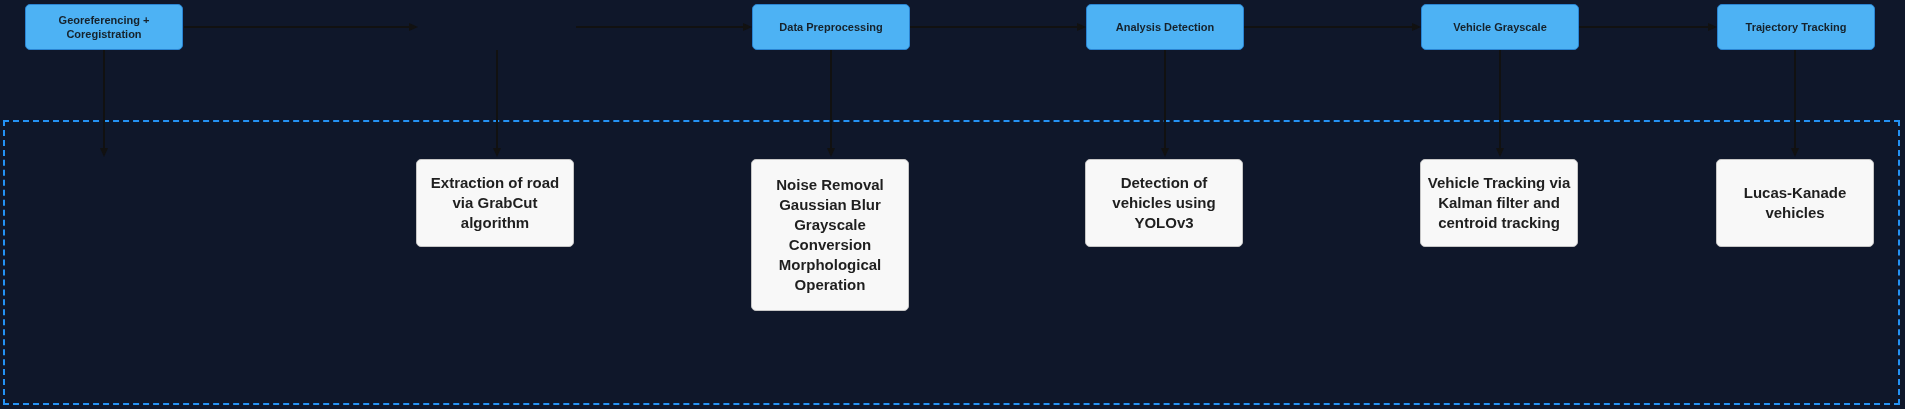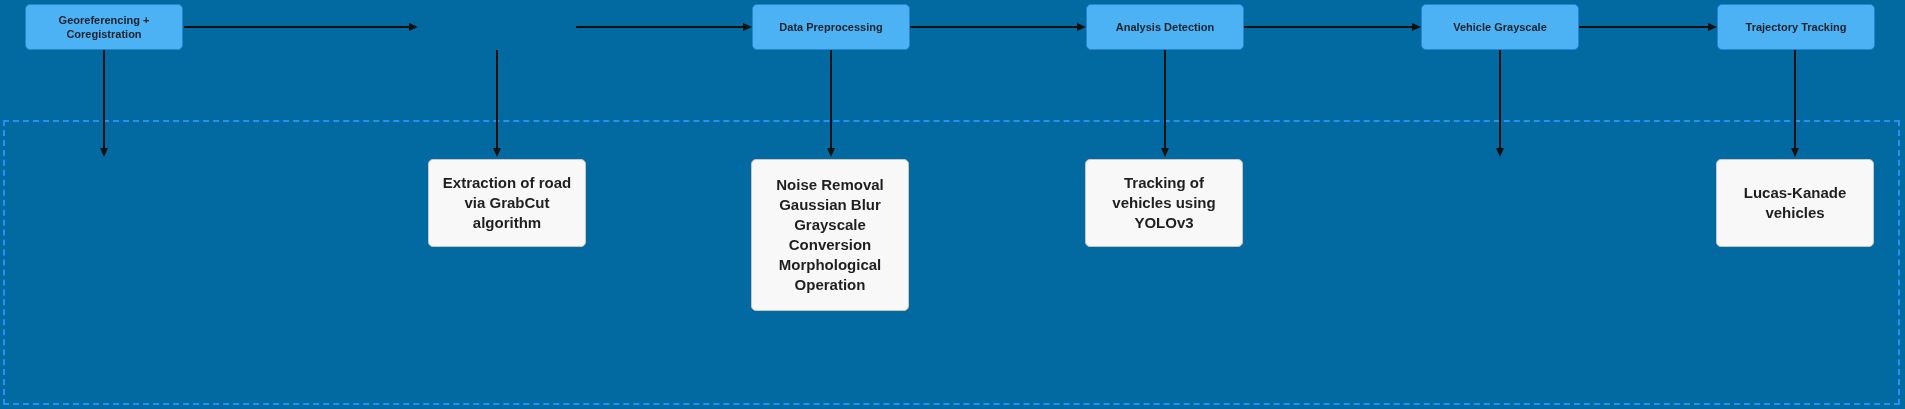--- a/index.html
+++ b/index.html
@@ -1,20 +1,20 @@
 <!DOCTYPE html>
 <html><head>
 <meta charset="utf-8">
 <style>
   html, body { margin: 0; padding: 0; background: #ffffff; }
   #canvas {
     position: relative;
     width: 1905px;
     height: 409px;
-    background: #0369a1;
+    background: #0f172a;
     font-family: "Liberation Sans", sans-serif;
     overflow: hidden;
   }
   
   .dashed-region {
     position: absolute;
     left: 3px; top: 120px;
     width: 1893px; height: 281px;
     border: 2px dashed #2492f4;
     background: transparent;
@@ -95,44 +95,47 @@
 
 <div id="canvas">
 
   <div class="dashed-region"></div>
 
   <div class="stage-box" style="left:25px">Georeferencing +
 Coregistration</div>
   <div class="v-line" style="left:103px"></div>
   <div class="v-head" style="left:99.5px"></div>
 
-  <div class="detail-box" style="left:428px">Extraction of road
+  <div class="detail-box" style="left:416px">Extraction of road
 via GrabCut
 algorithm</div>
   <div class="v-line" style="left:496px"></div>
   <div class="v-head" style="left:492.5px"></div>
 
   <div class="stage-box" style="left:752px">Data Preprocessing</div>
   <div class="detail-box tall" style="left:751px">Noise Removal
 Gaussian Blur
 Grayscale
 Conversion
 Morphological
 Operation</div>
   <div class="v-line" style="left:830px"></div>
   <div class="v-head" style="left:826.5px"></div>
 
   <div class="stage-box" style="left:1086px">Analysis Detection</div>
-  <div class="detail-box" style="left:1085px">Tracking of
+  <div class="detail-box" style="left:1085px">Detection of
 vehicles using
 YOLOv3</div>
   <div class="v-line" style="left:1164px"></div>
   <div class="v-head" style="left:1160.5px"></div>
 
   <div class="stage-box" style="left:1421px">Vehicle Grayscale</div>
+  <div class="detail-box" style="left:1420px">Vehicle Tracking via
+Kalman filter and
+centroid tracking</div>
   <div class="v-line" style="left:1499px"></div>
   <div class="v-head" style="left:1495.5px"></div>
 
   <div class="stage-box" style="left:1717px">Trajectory Tracking</div>
   <div class="detail-box" style="left:1716px">Lucas-Kanade
 vehicles</div>
   <div class="v-line" style="left:1794px"></div>
   <div class="v-head" style="left:1790.5px"></div>
 
   <div class="h-line" style="left:184px; width:225px"></div>

